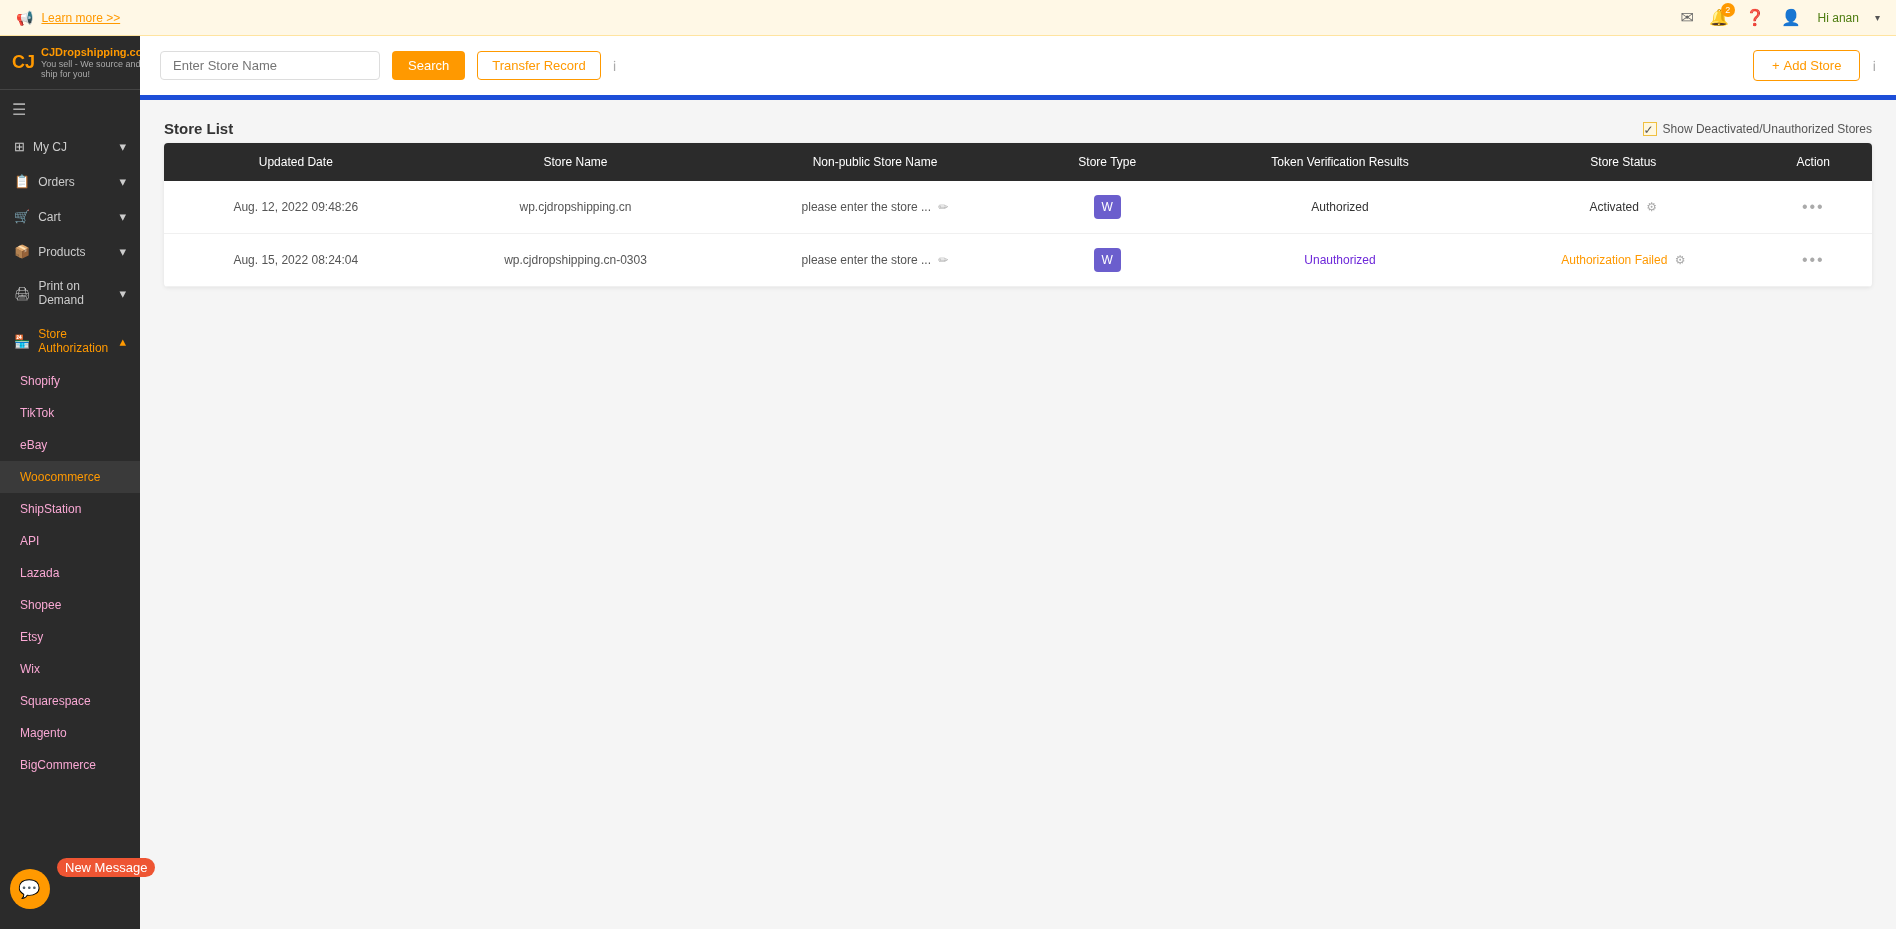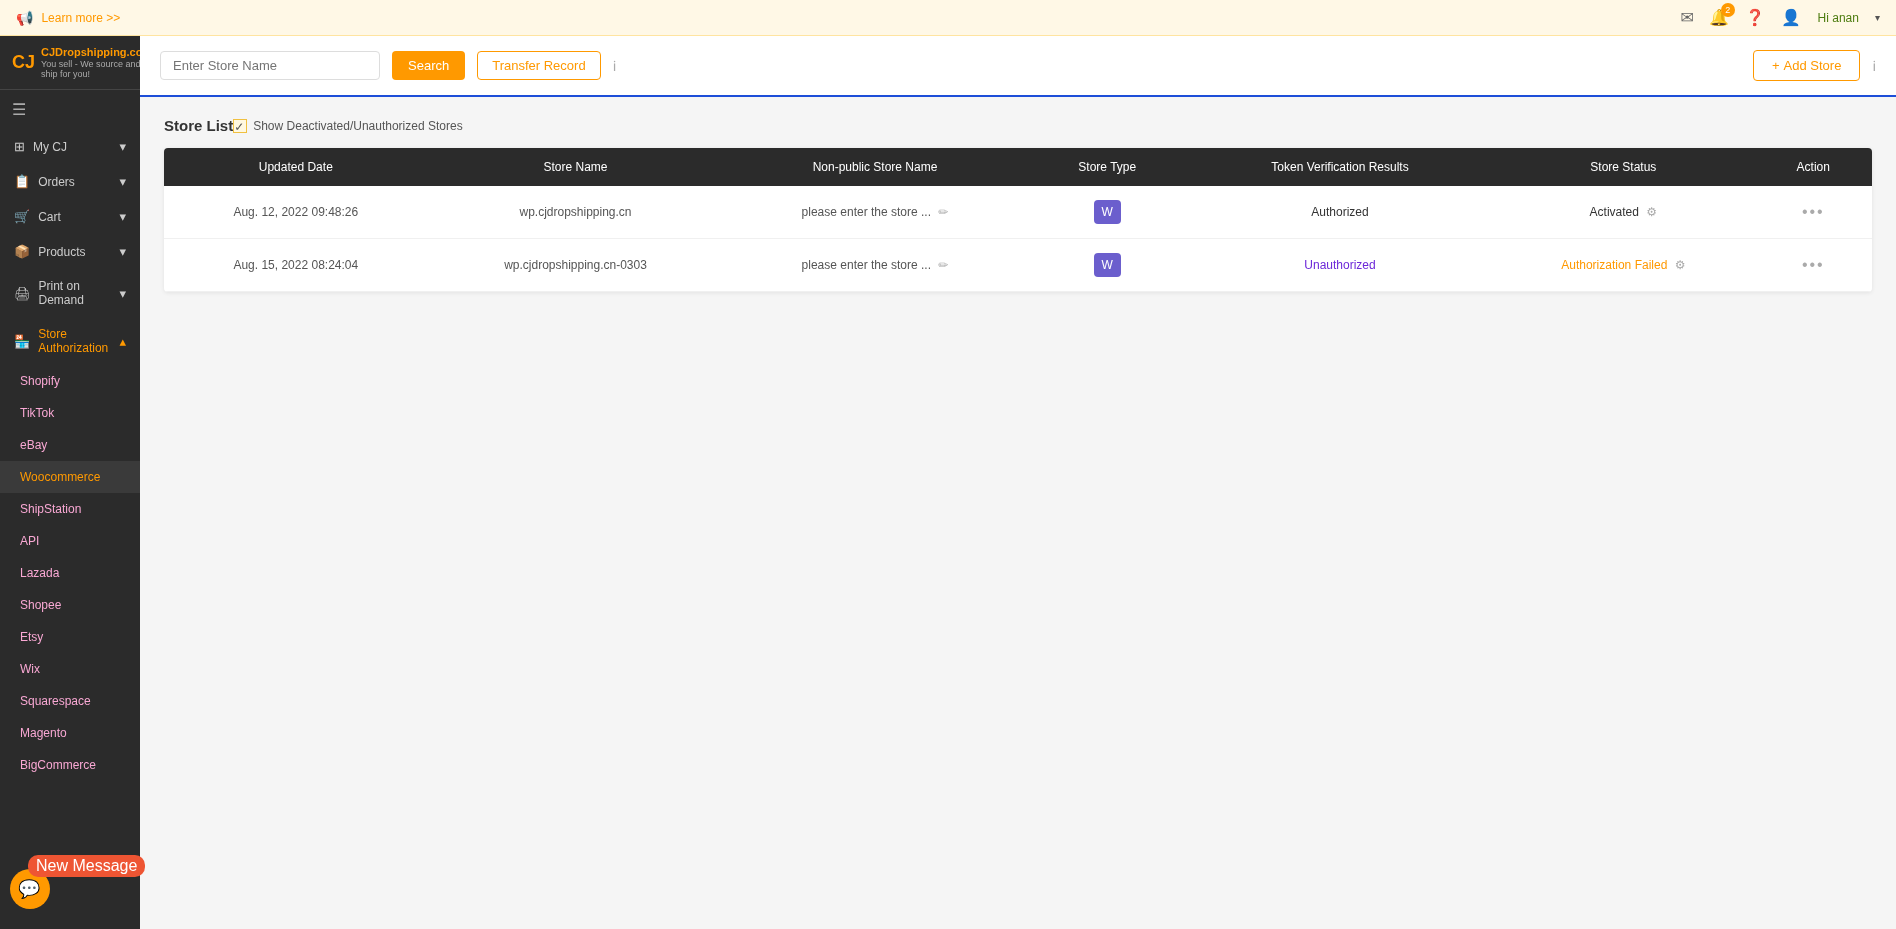--- a/index.html
+++ b/index.html
@@ -100,21 +100,21 @@
       flex: 1;
       display: flex;
       flex-direction: column;
       overflow: hidden;
     }
 
     
     .toolbar {
       background: #fff;
       padding: 14px 20px;
-      border-bottom: 2px solid #1d4ed8;
+      border-bottom: 5px solid #1d4ed8;
       display: flex;
       align-items: center;
       gap: 12px;
     }
     .search-input {
       border: 1px solid #ddd;
       border-radius: 4px;
       padding: 6px 12px;
       font-size: 13px;
       width: 220px;
@@ -161,22 +161,22 @@
     .content-area {
       flex: 1;
       padding: 20px 24px;
       overflow-y: auto;
       background: #f5f5f5;
     }
 
     .store-list-header {
       display: flex;
       align-items: center;
-      justify-content: flex-start;
-      margin-bottom: 14px;
+      justify-content: space-between;
+      margin-bottom: 6px;
     }
     .store-list-title { font-size: 15px; font-weight: 600; color: #333; }
     .show-deactivated {
       display: flex;
       align-items: center;
       gap: 6px;
       font-size: 12px;
       color: #555;
       cursor: pointer;
     }
@@ -243,30 +243,30 @@
       align-items: center;
       justify-content: center;
       color: #fff;
       cursor: pointer;
       font-size: 18px;
       z-index: 999;
     }
     .new-message-badge {
       position: fixed;
       bottom: 52px;
-      left: 28px;
+      left: 57px;
       background: #e53;
       color: #fff;
-      font-size: 16px;
+      font-size: 13px;
       padding: 2px 8px;
       border-radius: 10px;
       z-index: 1000;
     }
     .speaker-icon { color: #f90; font-size: 14px; }
-    .learn-more { color: #f90; font-size: 12px; cursor: pointer; }
+    .learn-more { color: #f90; font-size: 12px; cursor: pointer; text-decoration: underline; }
   </style>
 </head>
 <body>
 
 <div class="top-banner">
   <div class="top-banner-left">
     <span class="speaker-icon">📢</span>
     <span class="learn-more">Learn more &gt;&gt;</span>
   </div>
   <div class="top-banner-right">

